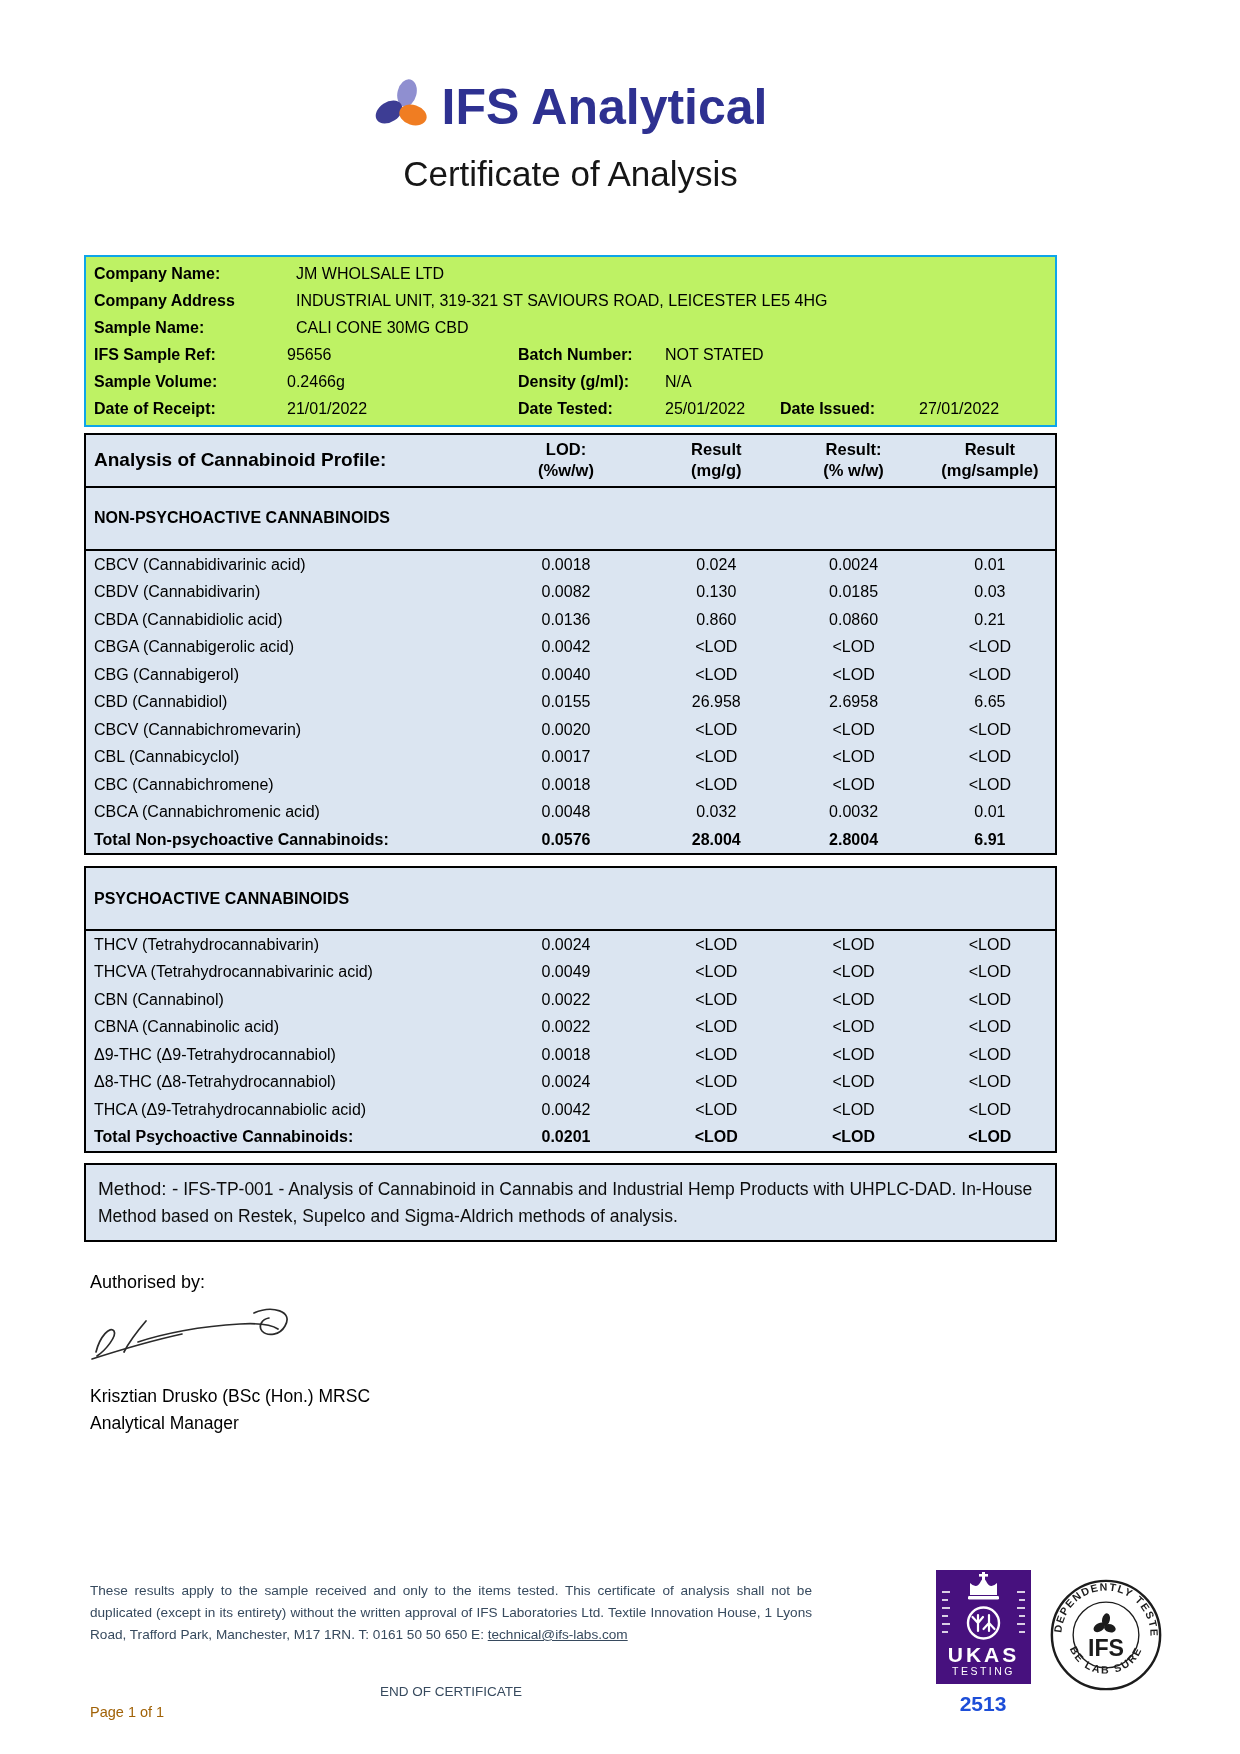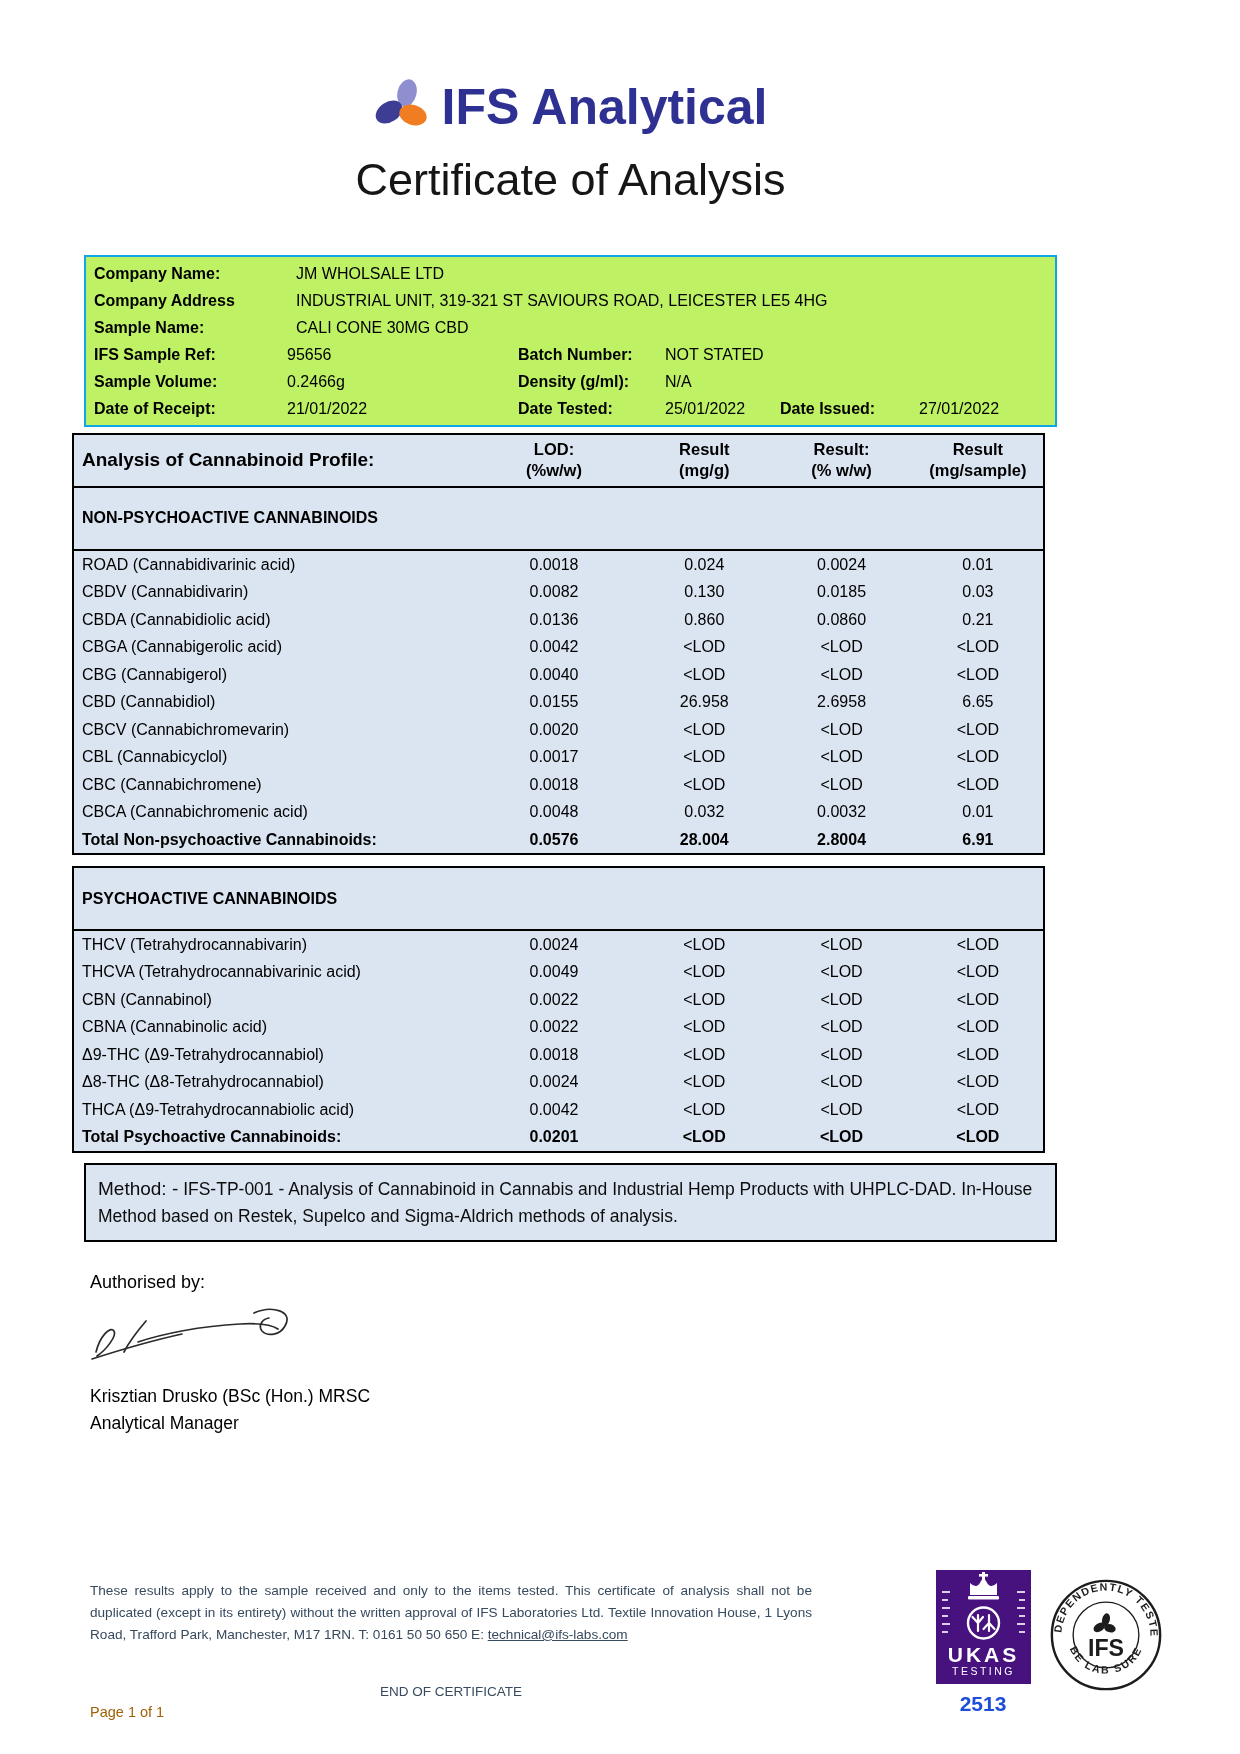--- a/index.html
+++ b/index.html
@@ -5,35 +5,35 @@
   html,body { margin:0; padding:0; background:#888; }
   .page {
     position:relative; width:1240px; height:1754px; margin:0 auto;
     background:#ffffff; font-family:"Liberation Sans", sans-serif; color:#000;
     overflow:hidden;
   }
   
   .header { position:absolute; left:84px; top:78px; width:973px; text-align:center; }
   .brand-row { display:flex; align-items:center; justify-content:center; gap:10px; }
   .brand-text { font-size:50px; font-weight:bold; color:#2e3191; letter-spacing:0px; }
-  .doc-title { margin-top:18px; font-size:45px; font-weight:400; color:#161616; }
+  .doc-title { margin-top:18px; font-size:35px; font-weight:400; color:#161616; }
   
   .info-table {
     position:absolute; left:84px; top:255px; width:973px; box-sizing:border-box;
     background:#bef264; border:2px solid #0ea5e9;
     display:grid; grid-template-columns:201px 223px 155px 107px 147px 1fr;
     padding:3px 0;
   }
   .info-cell { height:27px; display:flex; align-items:center; font-size:16px; white-space:nowrap; }
   .info-cell.lbl { font-weight:bold; padding-left:8px; }
   .span-2-7 { grid-column:2/7;margin-left:9px; }
   .span-4-7 { grid-column:4/7; }
   
   .cab-table {
-    position:absolute; left:72px; width:973px; box-sizing:border-box;
+    position:absolute; left:84px; width:973px; box-sizing:border-box;
     border-collapse:collapse; background:#dbe5f1; border:2px solid #000;
     table-layout:fixed; font-size:16px;
   }
   .cab-table col.c0 { width:396px; } .cab-table col.c1 { width:168px; }
   .cab-table col.c2 { width:132px; } .cab-table col.c3 { width:142px; }
   .cab-table col.c4 { width:131px; }
   .cab-table thead th { border-bottom:2px solid #000; }
   .profile-title { text-align:left; padding:4px 8px; font-size:19px; font-weight:bold; vertical-align:middle; }
   .hdr-col { text-align:center; font-weight:bold; line-height:1.3; padding:4px 0; font-size:16.5px; vertical-align:middle; }
   .section-row td { font-weight:bold; border-bottom:2px solid #000; padding:20px 8px; font-size:16px; height:21px; }
@@ -141,21 +141,21 @@
           <div>Result</div>
           <div>(mg/sample)</div>
         </th>
       </tr>
     </thead>
     <tbody>
       <tr class="section-row">
         <td colspan="5">NON-PSYCHOACTIVE CANNABINOIDS</td>
       </tr>
     <tr class="data-row">
-          <td class="c-name">ROAD (Cannabidivarinic acid)</td>
+          <td class="c-name">CBCV (Cannabidivarinic acid)</td>
           <td class="c-val">0.0018</td>
           <td class="c-val">0.024</td>
           <td class="c-val">0.0024</td>
           <td class="c-val">0.01</td>
         </tr>
         <tr class="data-row">
           <td class="c-name">CBDV (Cannabidivarin)</td>
           <td class="c-val">0.0082</td>
           <td class="c-val">0.130</td>
           <td class="c-val">0.0185</td>

